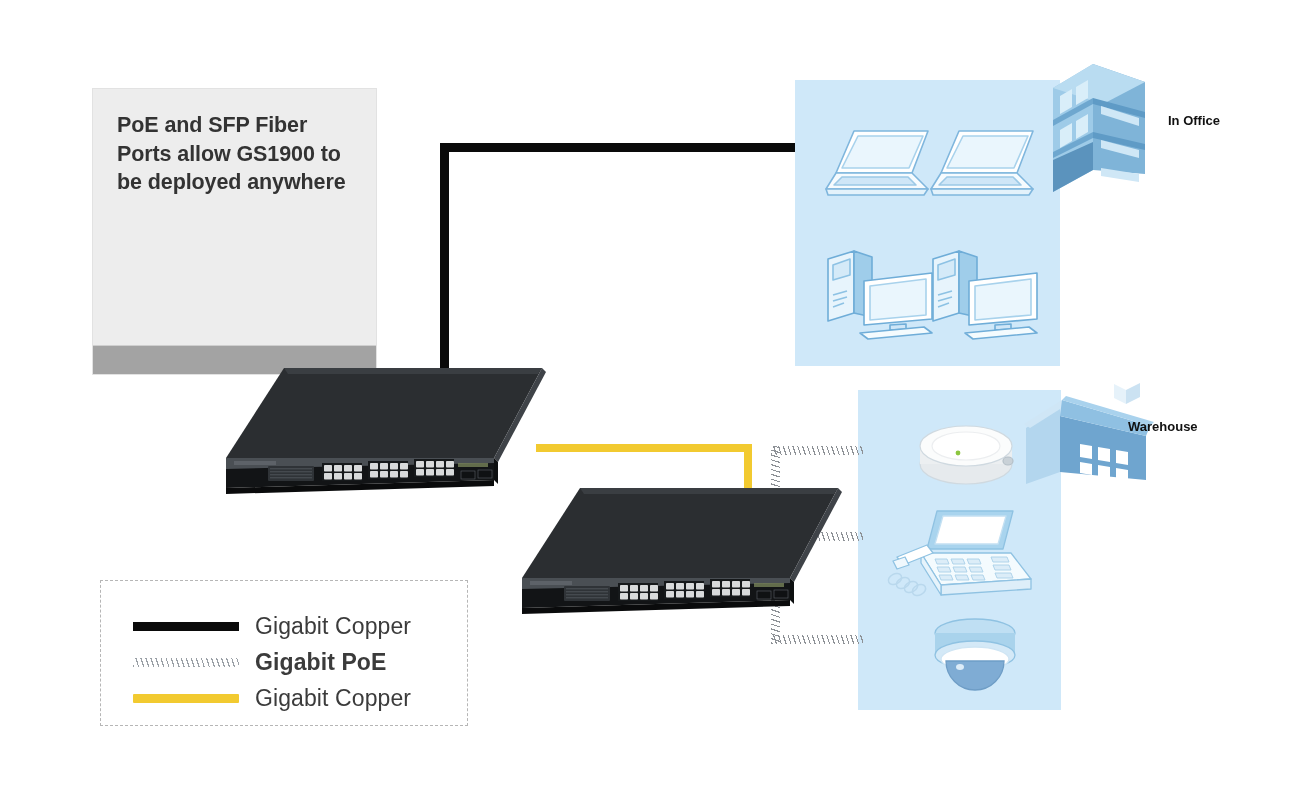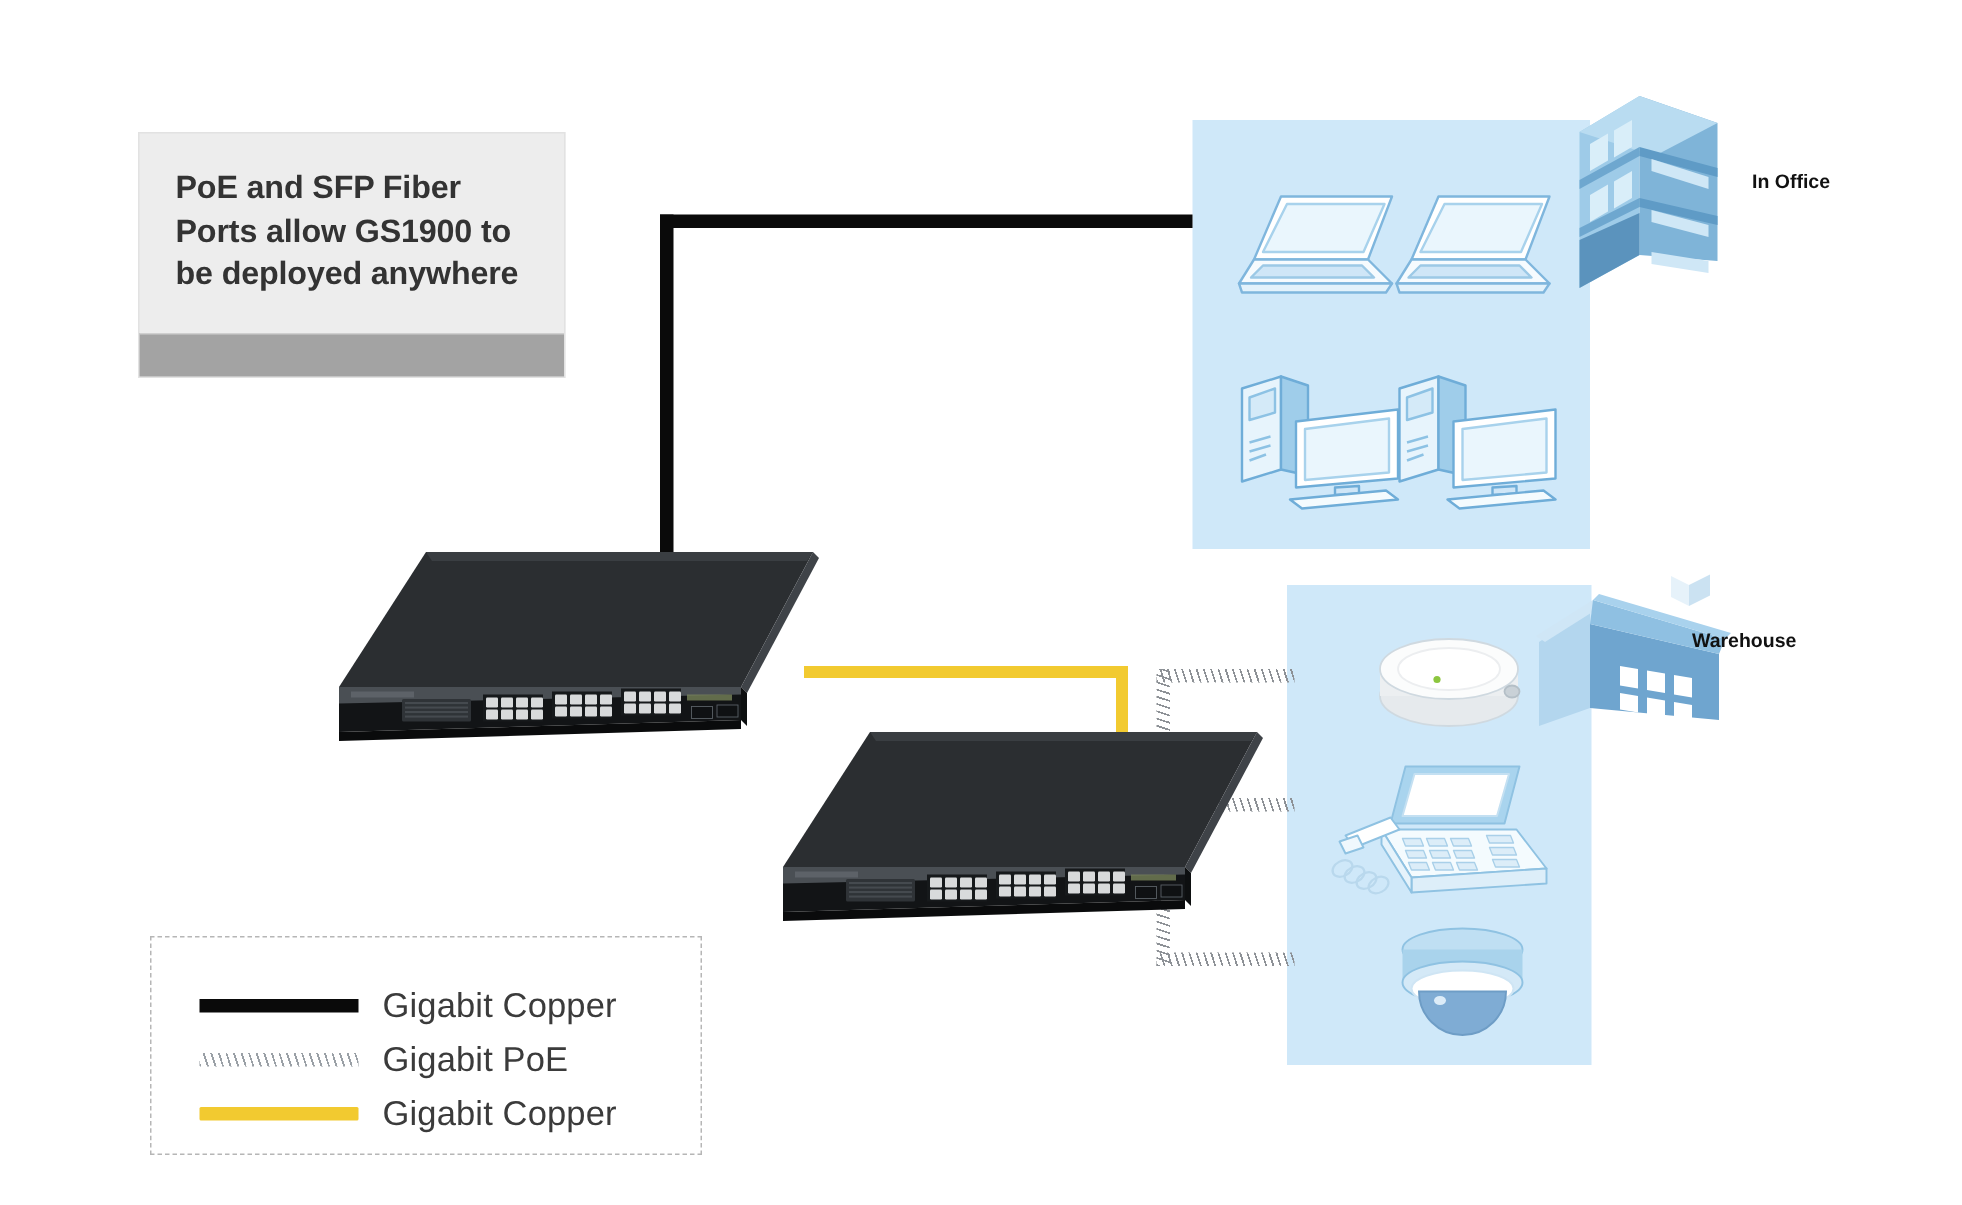--- a/index.html
+++ b/index.html
@@ -14,21 +14,21 @@
     height: 803px;
     background: #ffffff;
     overflow: hidden;
     font-family: "Liberation Sans", sans-serif;
   }
   .abs { position: absolute; }
 
   
   #callout {
     left: 92px; top: 88px;
-    width: 285px; height: 164px;
+    width: 285px; height: 287px;
     background: #ededed;
     border: 1px solid #e2e2e2;
     box-sizing: border-box;
   }
   #callout-text {
     position: absolute;
     left: 24px; top: 22px;
     right: 14px;
     font-size: 21.5px;
     font-weight: bold;
@@ -70,21 +70,21 @@
   
   .zone-label {
     font-size: 13px;
     font-weight: bold;
     color: #111111;
     white-space: nowrap;
   }
 
   
   #legend {
-    left: 100px; top: 624px;
+    left: 100px; top: 580px;
     width: 368px; height: 146px;
     border: 1.5px dashed #b6b6b6;
     box-sizing: border-box;
     background: #ffffff;
   }
   .legend-row {
     position: absolute;
     left: 32px;
     height: 34px;
     display: flex;
@@ -459,21 +459,21 @@
         <rect x="266" y="108" width="14" height="8" fill="#0f1113" stroke="#5a6066" stroke-width="0.6"></rect>
       </g>
     </svg>
   </div>
 
   <div class="abs" id="legend">
     <div class="legend-row" style="top:28px;">
       <div class="legend-swatch copper"></div>
       <div class="legend-text">Gigabit Copper</div>
     </div>
-    <div class="legend-row" style="top:64px;">
+    <div class="legend-row" style="top:64px;font-weight:bold;">
       <div class="legend-swatch poe"></div>
       <div class="legend-text">Gigabit PoE</div>
     </div>
     <div class="legend-row" style="top:100px;">
       <div class="legend-swatch fiber"></div>
       <div class="legend-text">Gigabit Copper</div>
     </div>
   </div>
 
 </div>

